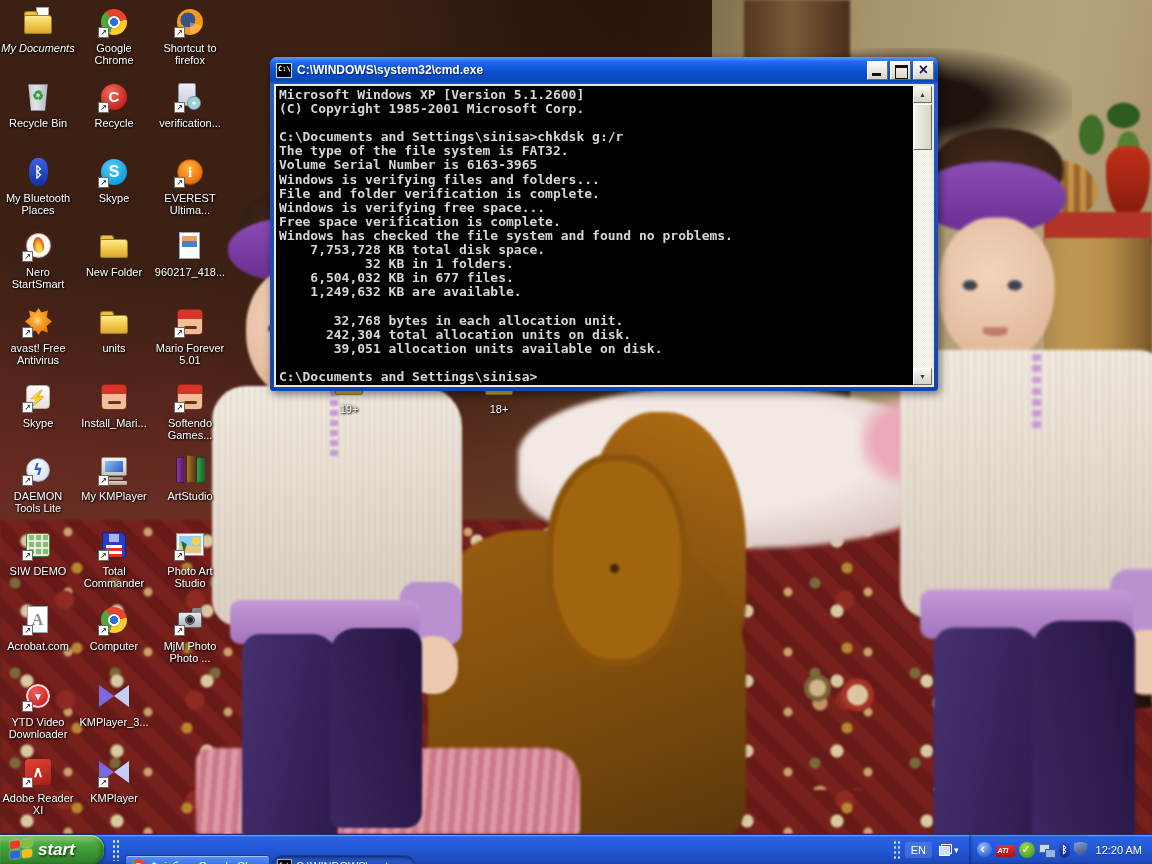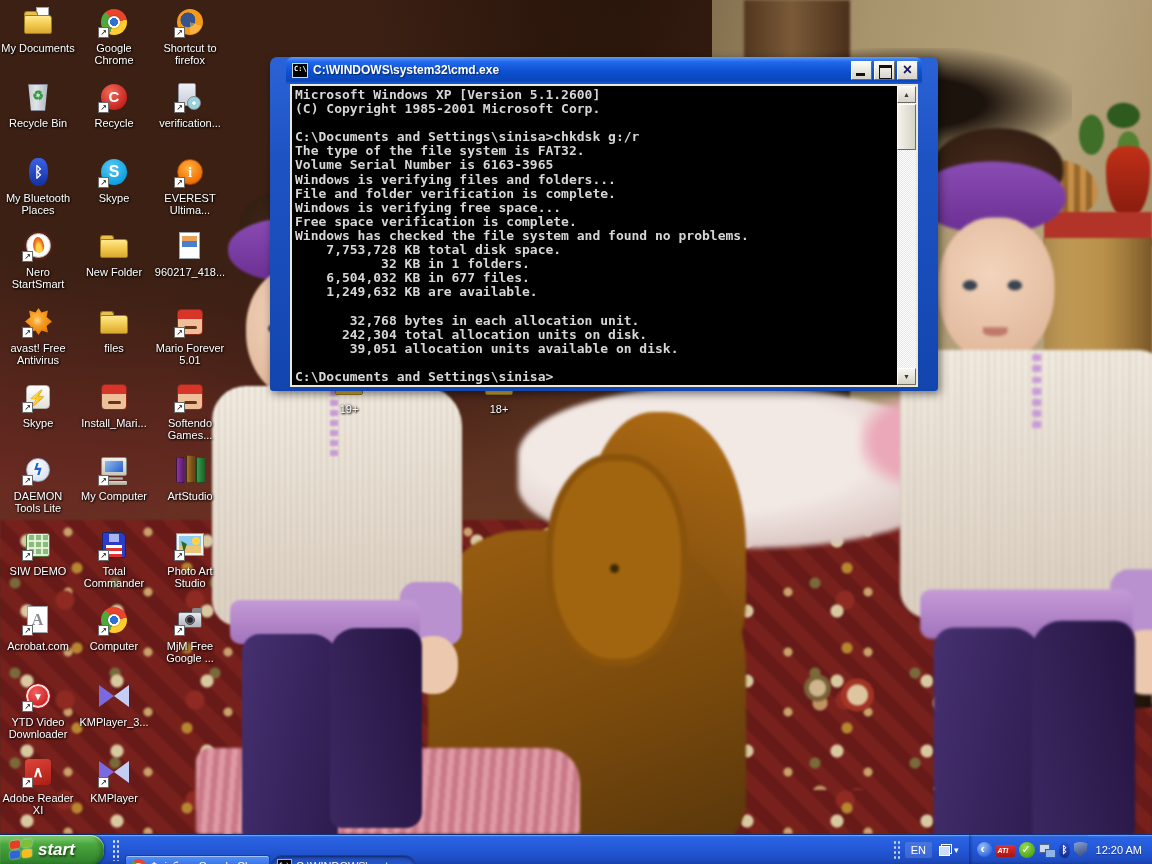--- a/index.html
+++ b/index.html
@@ -215,21 +215,21 @@
     box-shadow:inset 0 0 0 2px rgba(255,255,255,.85);}
   
   .kml{left:2px;top:6px;width:0;height:0;border-top:11px solid rgba(0,0,0,0);border-bottom:11px solid rgba(0,0,0,0);border-left:15px solid #7a6ae0;}
   .kmr{right:2px;top:6px;width:0;height:0;border-top:11px solid rgba(0,0,0,0);border-bottom:11px solid rgba(0,0,0,0);border-right:15px solid #c4cdf4;}
   
   .adb{left:4px;top:4px;width:26px;height:26px;border-radius:4px;color:#fff;text-align:center;
     font:700 15px/26px "Liberation Sans",sans-serif;background:linear-gradient(160deg,#e04438,#aa1e14);}
 
   
   #cmdWindow{position:absolute;left:270px;top:57px;width:668px;height:334px;z-index:5;
-    border-radius:7px 7px 3px 3px;padding:0 20px 4px;
+    border-radius:7px 7px 3px 3px;padding:0 4px 4px;
     background:linear-gradient(180deg,#2b63d6,#1e53c4 30%,#1245ae);
     box-shadow:2px 3px 8px rgba(0,0,0,.5);}
   .titlebar{height:27px;margin:0 -4px;display:flex;align-items:center;gap:5px;padding:0 4px 0 6px;
     border-radius:7px 7px 0 0;
     background:linear-gradient(180deg,#5a9cf8 0%,#2268ec 18%,#0c50d0 55%,#0a46b8 88%,#1a5ade 100%);}
   .cmd-ico{width:16px;height:15px;background:#000;border:1px solid #c8d4e8;flex:none;position:relative;}
   .cmd-ico::after{content:"C:\\";position:absolute;left:1px;top:1px;color:#fff;
     font:700 7px/8px "DejaVu Sans Mono",monospace;}
   .title-txt{flex:1;color:#fff;font:700 12px/27px "Liberation Sans",sans-serif;
     text-shadow:1px 1px 1px rgba(0,0,0,.5);white-space:nowrap;overflow:hidden;}
@@ -366,21 +366,21 @@
         <i class="beads"></i>
         <i class="cuff"></i>
         <i class="waist"></i>
         <i class="hand"></i>
       <i class="leg l"></i>
         <i class="leg r"></i>
     </div>
   </div>
 
   <div id="icons">
-      <div class="desk-icon" style="left: 1px; top: 5px;">
+      <div class="desk-icon" style="left: 1px; top: 5px; font-style: italic;">
         <div class="ic">
           <i class="page"></i>
           <i class="ftab"></i>
           <i class="fbody"></i>
         </div>
         <div class="ilbl">My Documents</div>
       </div>
       <div class="desk-icon" style="left: 77px; top: 5px;">
         <div class="ic">
           <i class="chr"></i>
@@ -464,21 +464,21 @@
           <i class="ava"></i>
           <i class="scb">↗</i>
         </div>
         <div class="ilbl">avast! Free Antivirus</div>
       </div>
       <div class="desk-icon" style="left: 77px; top: 305px;">
         <div class="ic">
           <i class="ftab"></i>
           <i class="fbody"></i>
         </div>
-        <div class="ilbl">files</div>
+        <div class="ilbl">units</div>
       </div>
       <div class="desk-icon" style="left: 153px; top: 305px;">
         <div class="ic">
           <i class="mar"></i>
           <i class="scb">↗</i>
         </div>
         <div class="ilbl">Mario Forever 5.01</div>
       </div>
       <div class="desk-icon" style="left: 1px; top: 380px;">
         <div class="ic">
@@ -506,21 +506,21 @@
           <i class="scb">↗</i>
         </div>
         <div class="ilbl">DAEMON Tools Lite</div>
       </div>
       <div class="desk-icon" style="left: 77px; top: 453px;">
         <div class="ic">
           <i class="mon"></i>
           <i class="monb"></i>
           <i class="scb">↗</i>
         </div>
-        <div class="ilbl">My Computer</div>
+        <div class="ilbl">My KMPlayer</div>
       </div>
       <div class="desk-icon" style="left: 153px; top: 453px;">
         <div class="ic">
           <i class="bk b1"></i>
           <i class="bk b2"></i>
           <i class="bk b3"></i>
         </div>
         <div class="ilbl">ArtStudio</div>
       </div>
       <div class="desk-icon" style="left: 1px; top: 528px;">
@@ -558,21 +558,21 @@
           <i class="scb">↗</i>
         </div>
         <div class="ilbl">Computer</div>
       </div>
       <div class="desk-icon" style="left: 153px; top: 603px;">
         <div class="ic">
           <i class="cam"></i>
           <i class="camlens"></i>
           <i class="scb">↗</i>
         </div>
-        <div class="ilbl">MjM Free Google ...</div>
+        <div class="ilbl">MjM Photo Photo ...</div>
       </div>
       <div class="desk-icon" style="left: 1px; top: 679px;">
         <div class="ic">
           <i class="ytd">▼</i>
           <i class="scb">↗</i>
         </div>
         <div class="ilbl">YTD Video Downloader</div>
       </div>
       <div class="desk-icon" style="left: 77px; top: 679px;">
         <div class="ic">

